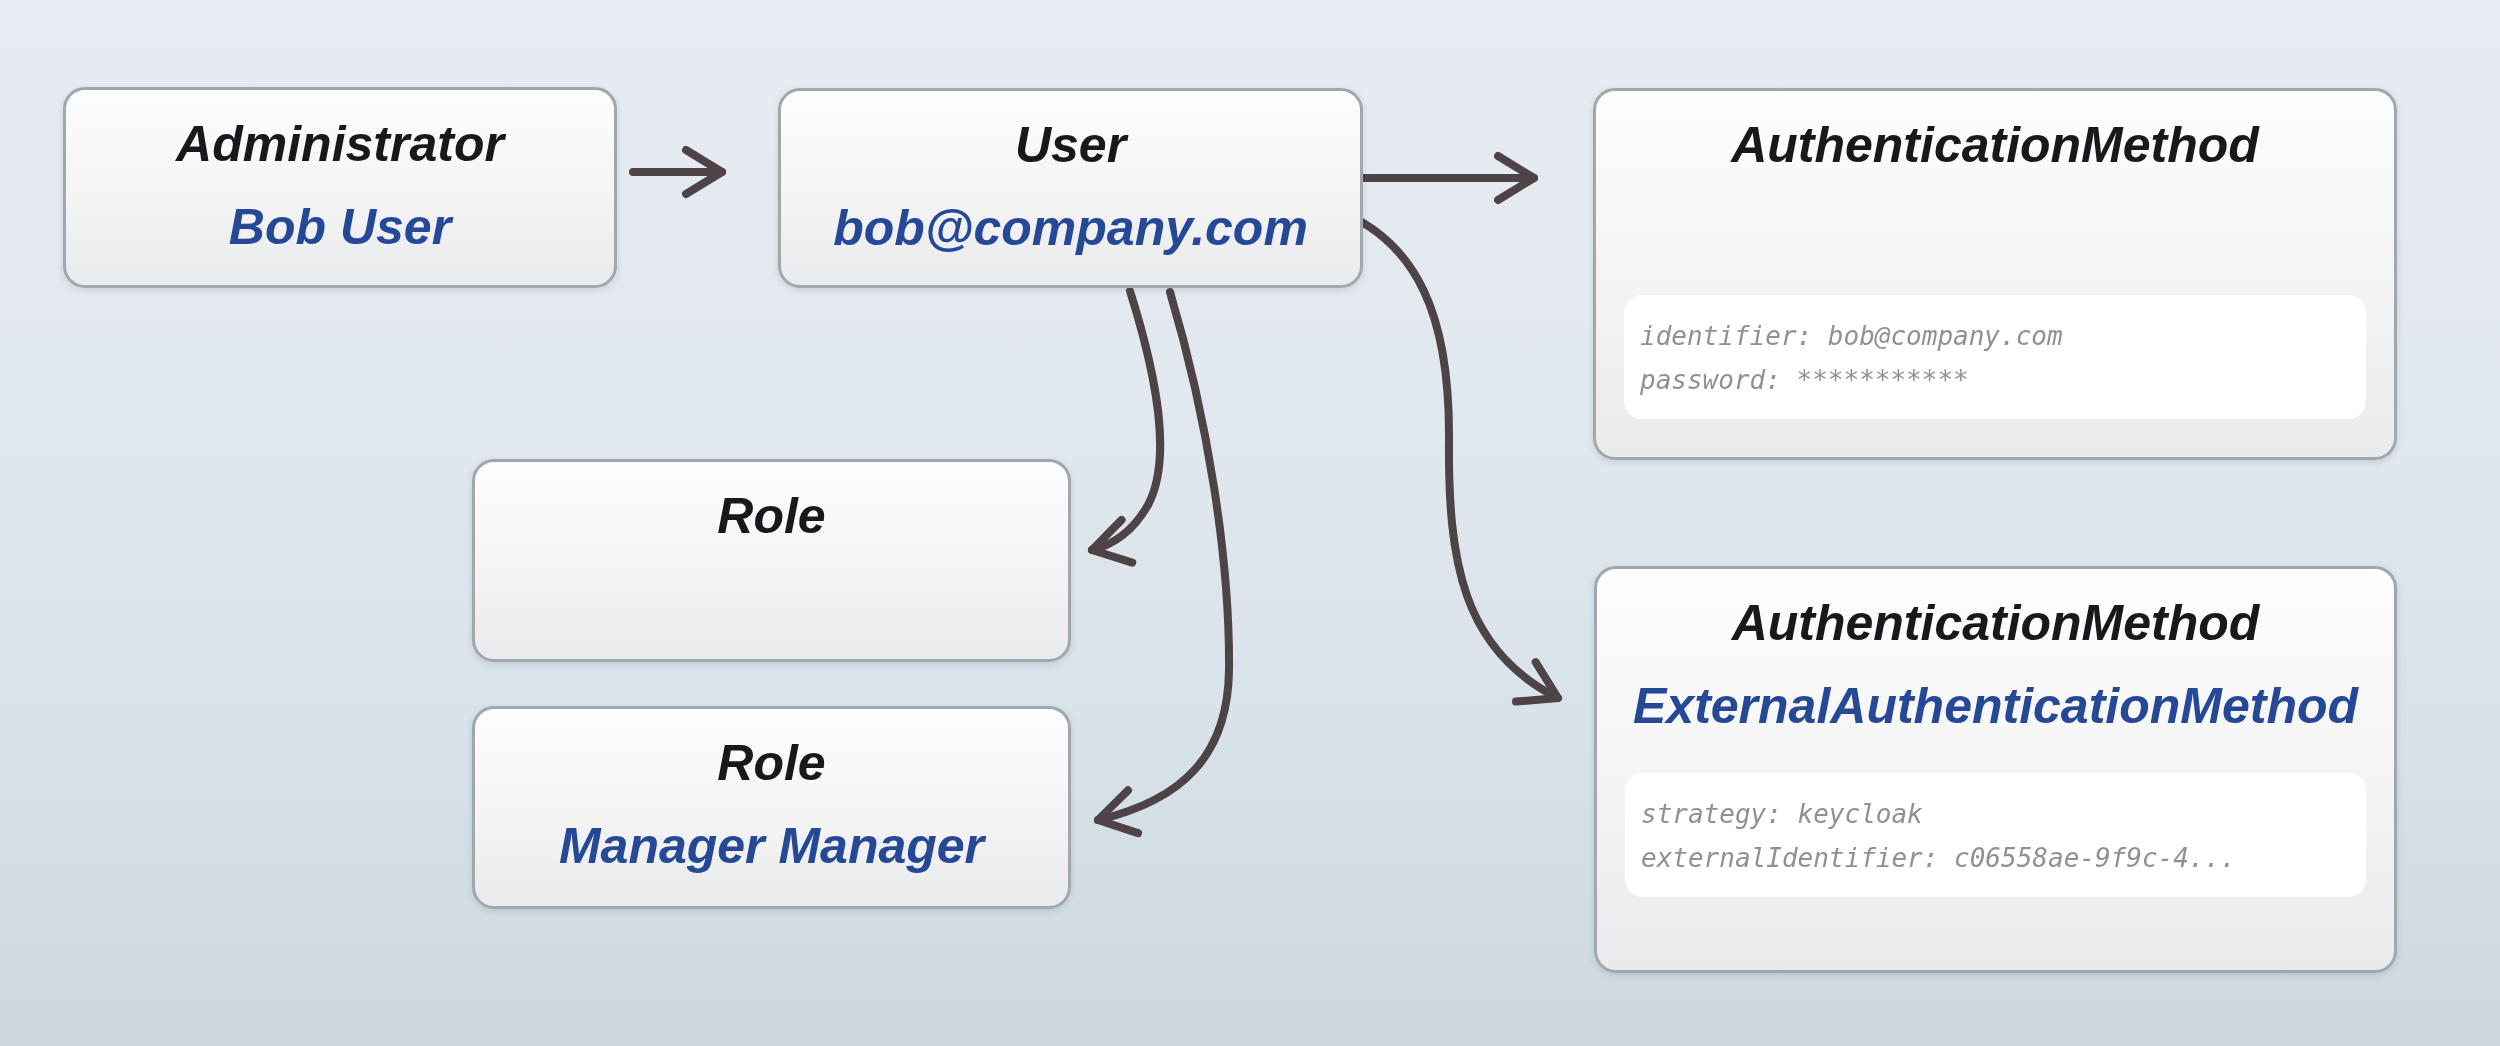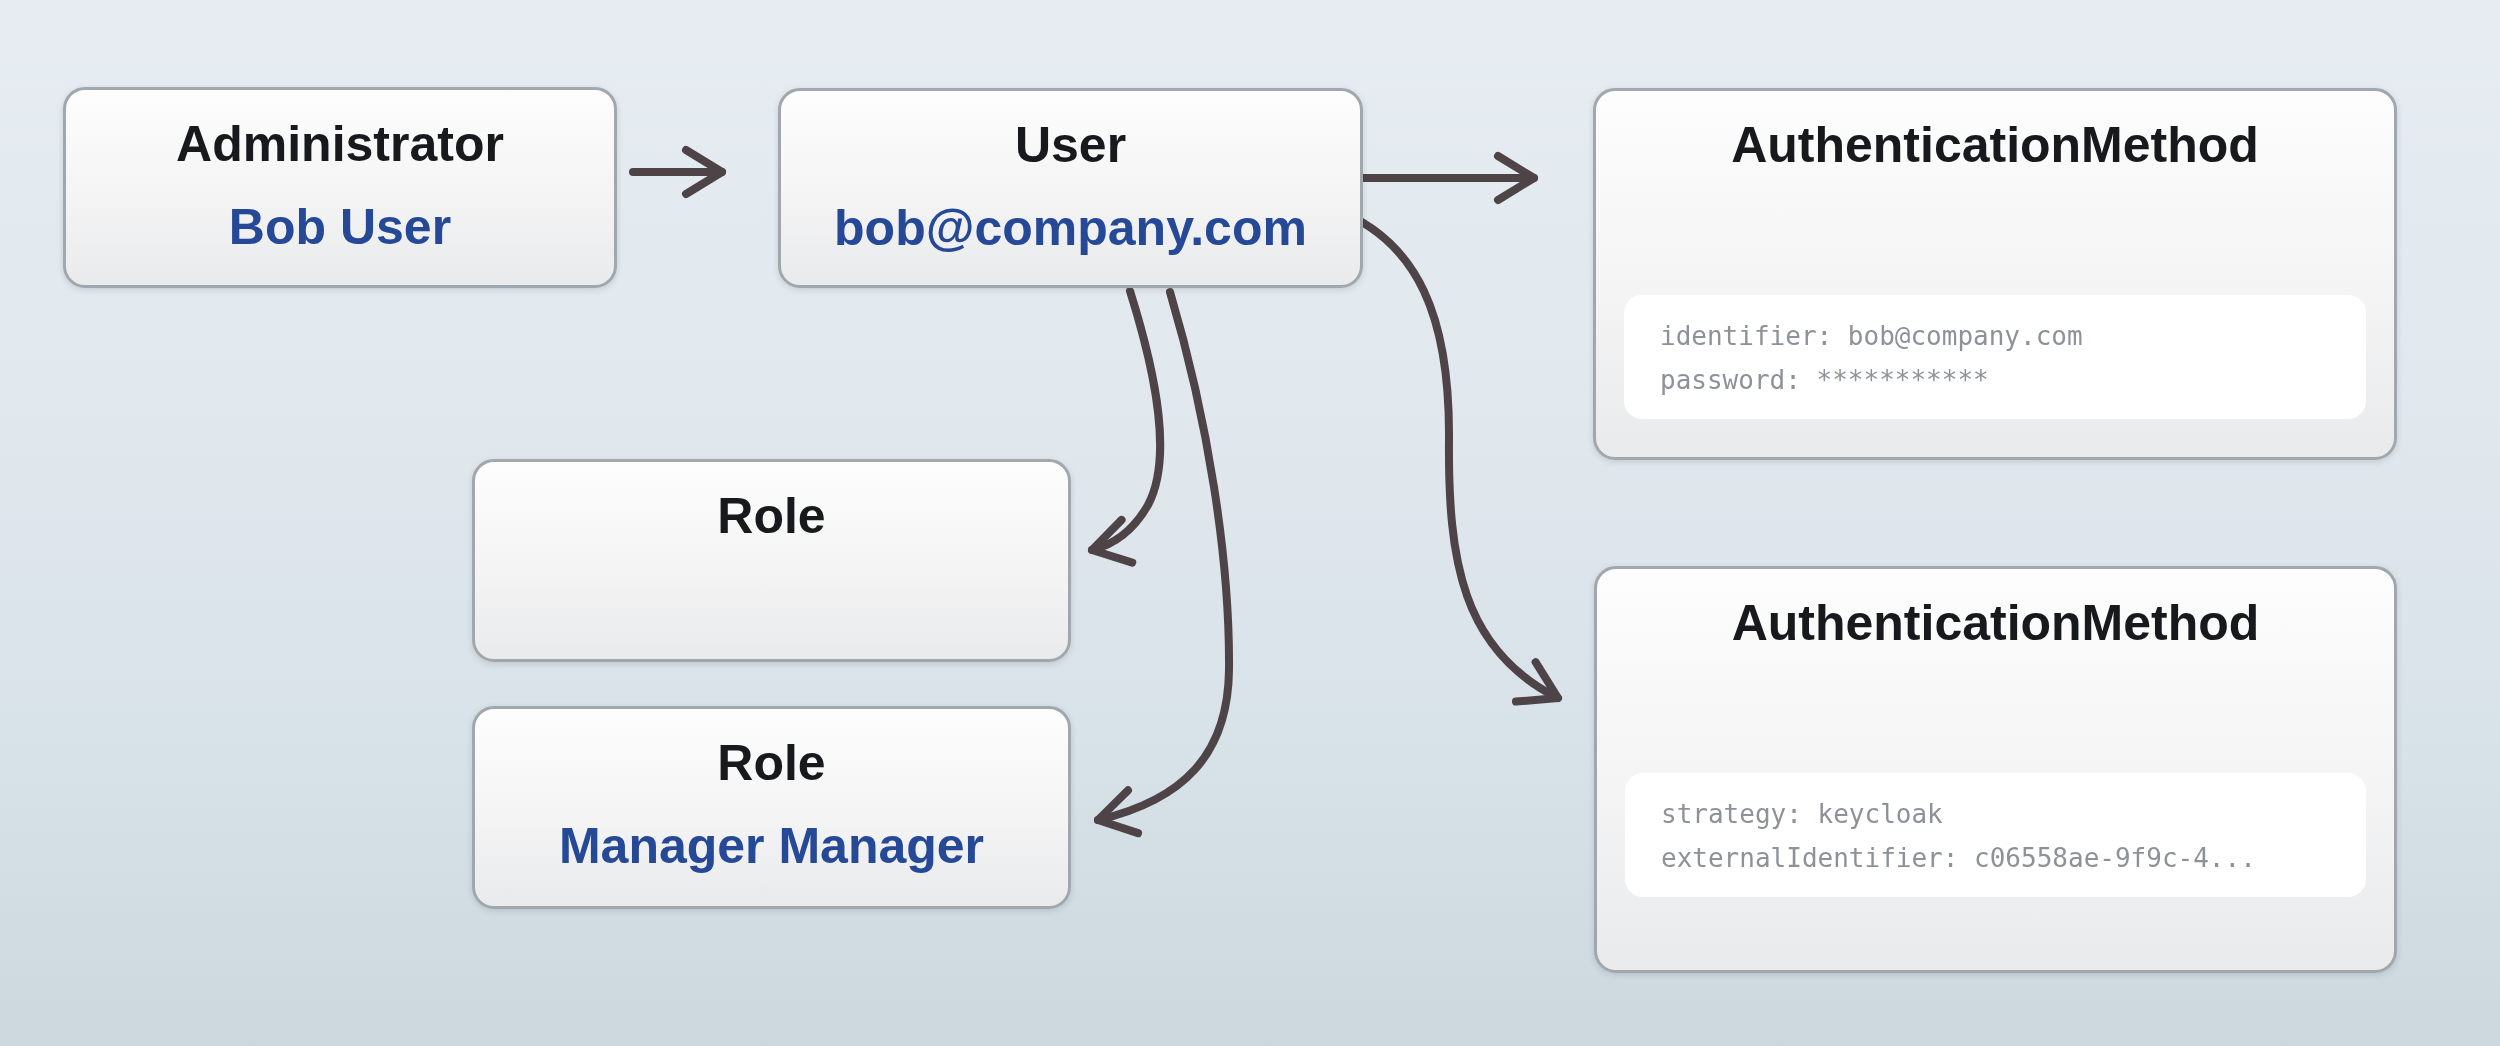--- a/index.html
+++ b/index.html
@@ -24,20 +24,21 @@
     position:absolute;
     box-sizing:border-box;
     border:3px solid #a0a7ad;
     border-radius:22px;
     background:linear-gradient(180deg,#fdfdfd 0%,#f4f4f5 55%,#e9eaeb 100%);
     box-shadow:0 2px 6px rgba(70,80,90,0.18);
     display:flex;
     flex-direction:column;
     align-items:center;
     padding-top:29px;
+    font-style:italic;
   }
   .node .type{
     font-size:50px;
     font-weight:700;
     color:#17191d;
     line-height:50px;
     white-space:nowrap;
   }
   .node .name{
     margin-top:33px;
@@ -48,21 +49,21 @@
     white-space:nowrap;
   }
   .node .panel{
     position:absolute;
     left:28px;right:28px;
     top:204px;
     height:124px;
     box-sizing:border-box;
     background:#ffffff;
     border-radius:18px;
-    padding:19px 10px 0 36px;
+    padding:19px 10px 0 16px;
     overflow:hidden;
   }
   .panel .attr{
     font-family:"DejaVu Sans Mono",monospace;
     font-size:26px;
     line-height:44px;
     color:#8d9298;
     white-space:nowrap;
   }
   
@@ -113,19 +114,20 @@
     <div class="type">Role</div>
   </div>
 
   <div class="node" id="node-role-customer">
     <div class="type">Role</div>
     <div class="name">Manager Manager</div>
   </div>
 
   <div class="node" id="node-external-auth">
     <div class="type">AuthenticationMethod</div>
+    <div class="name">ExternalAuthenticationMethod</div>
     <div class="panel">
       <div class="attr">strategy: keycloak</div>
       <div class="attr">externalIdentifier: c06558ae-9f9c-4...</div>
     </div>
   </div>
 
 </div>
 
 </body></html>

